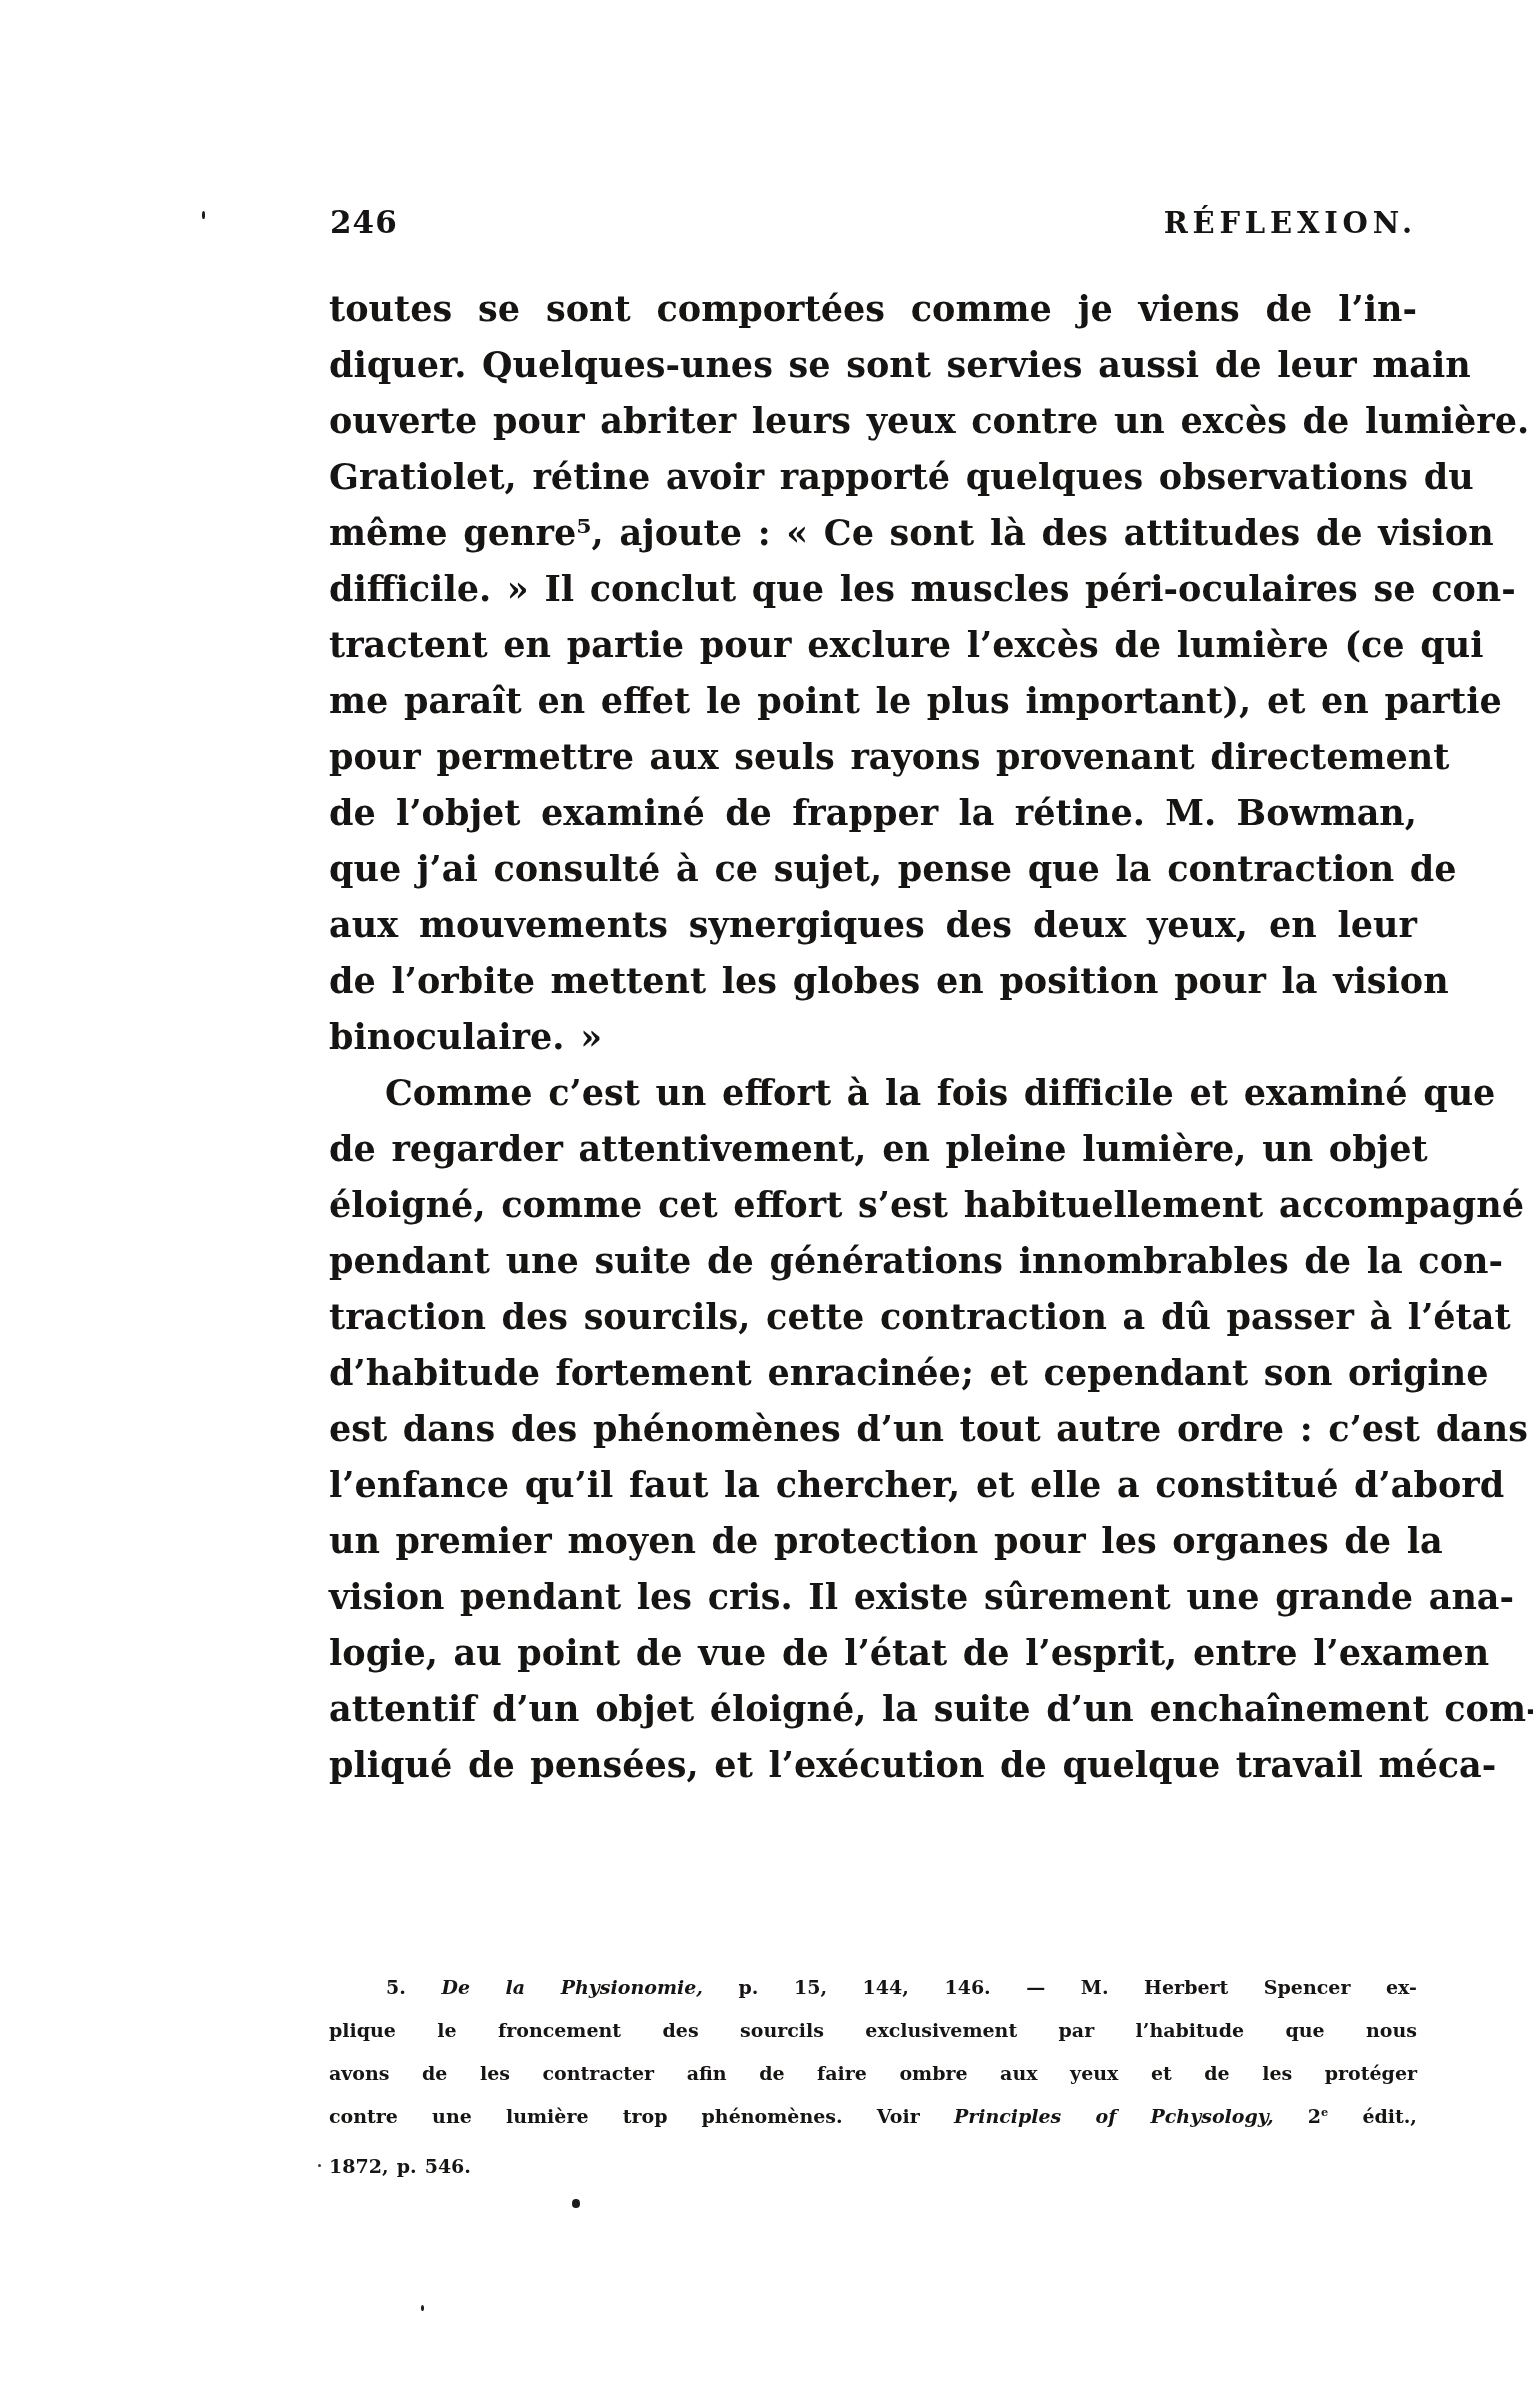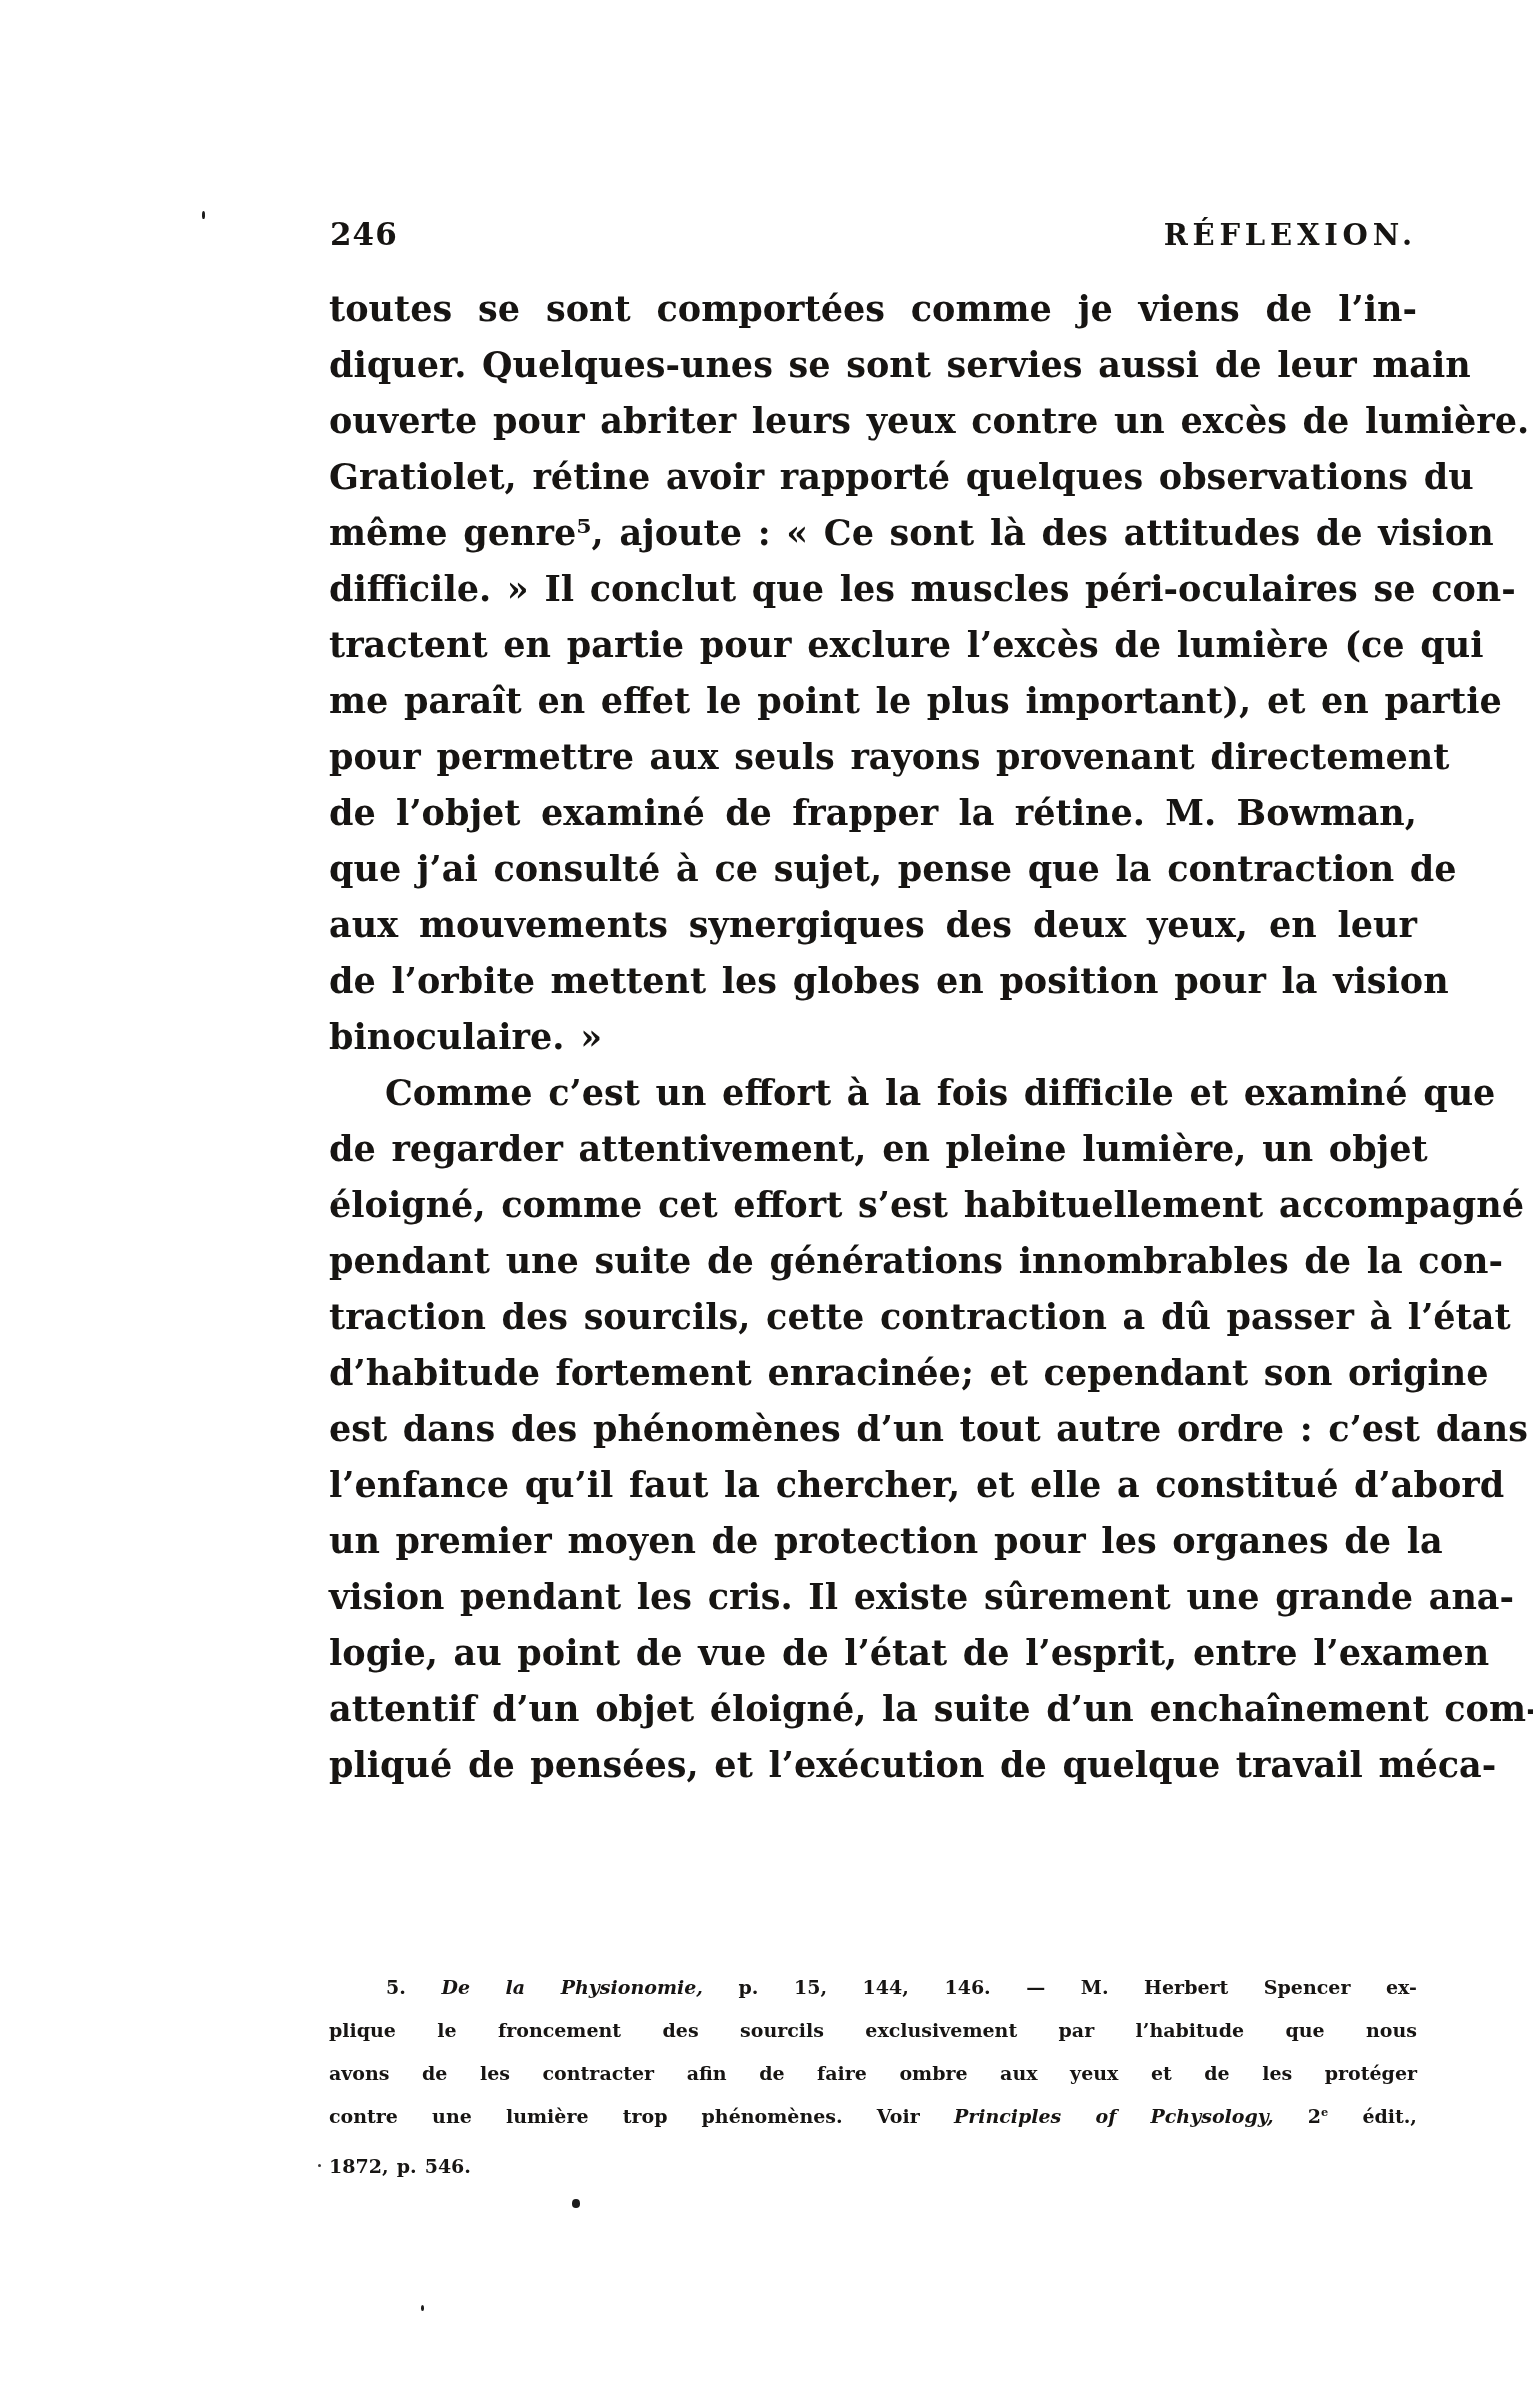--- a/index.html
+++ b/index.html
@@ -19,21 +19,21 @@
   .text-col {
     position: absolute;
     left: 329px;
     top: 0;
     width: 1088px;
     height: 100%;
   }
   
   .running-head {
     position: absolute;
-    top: 216px;
+    top: 204px;
     left: 0;
     width: 100%;
     height: 43px;
     font-weight: bold;
   }
   .pagenum {
     position: absolute;
     left: 1px;
     top: 0;
     font-size: 31px;

